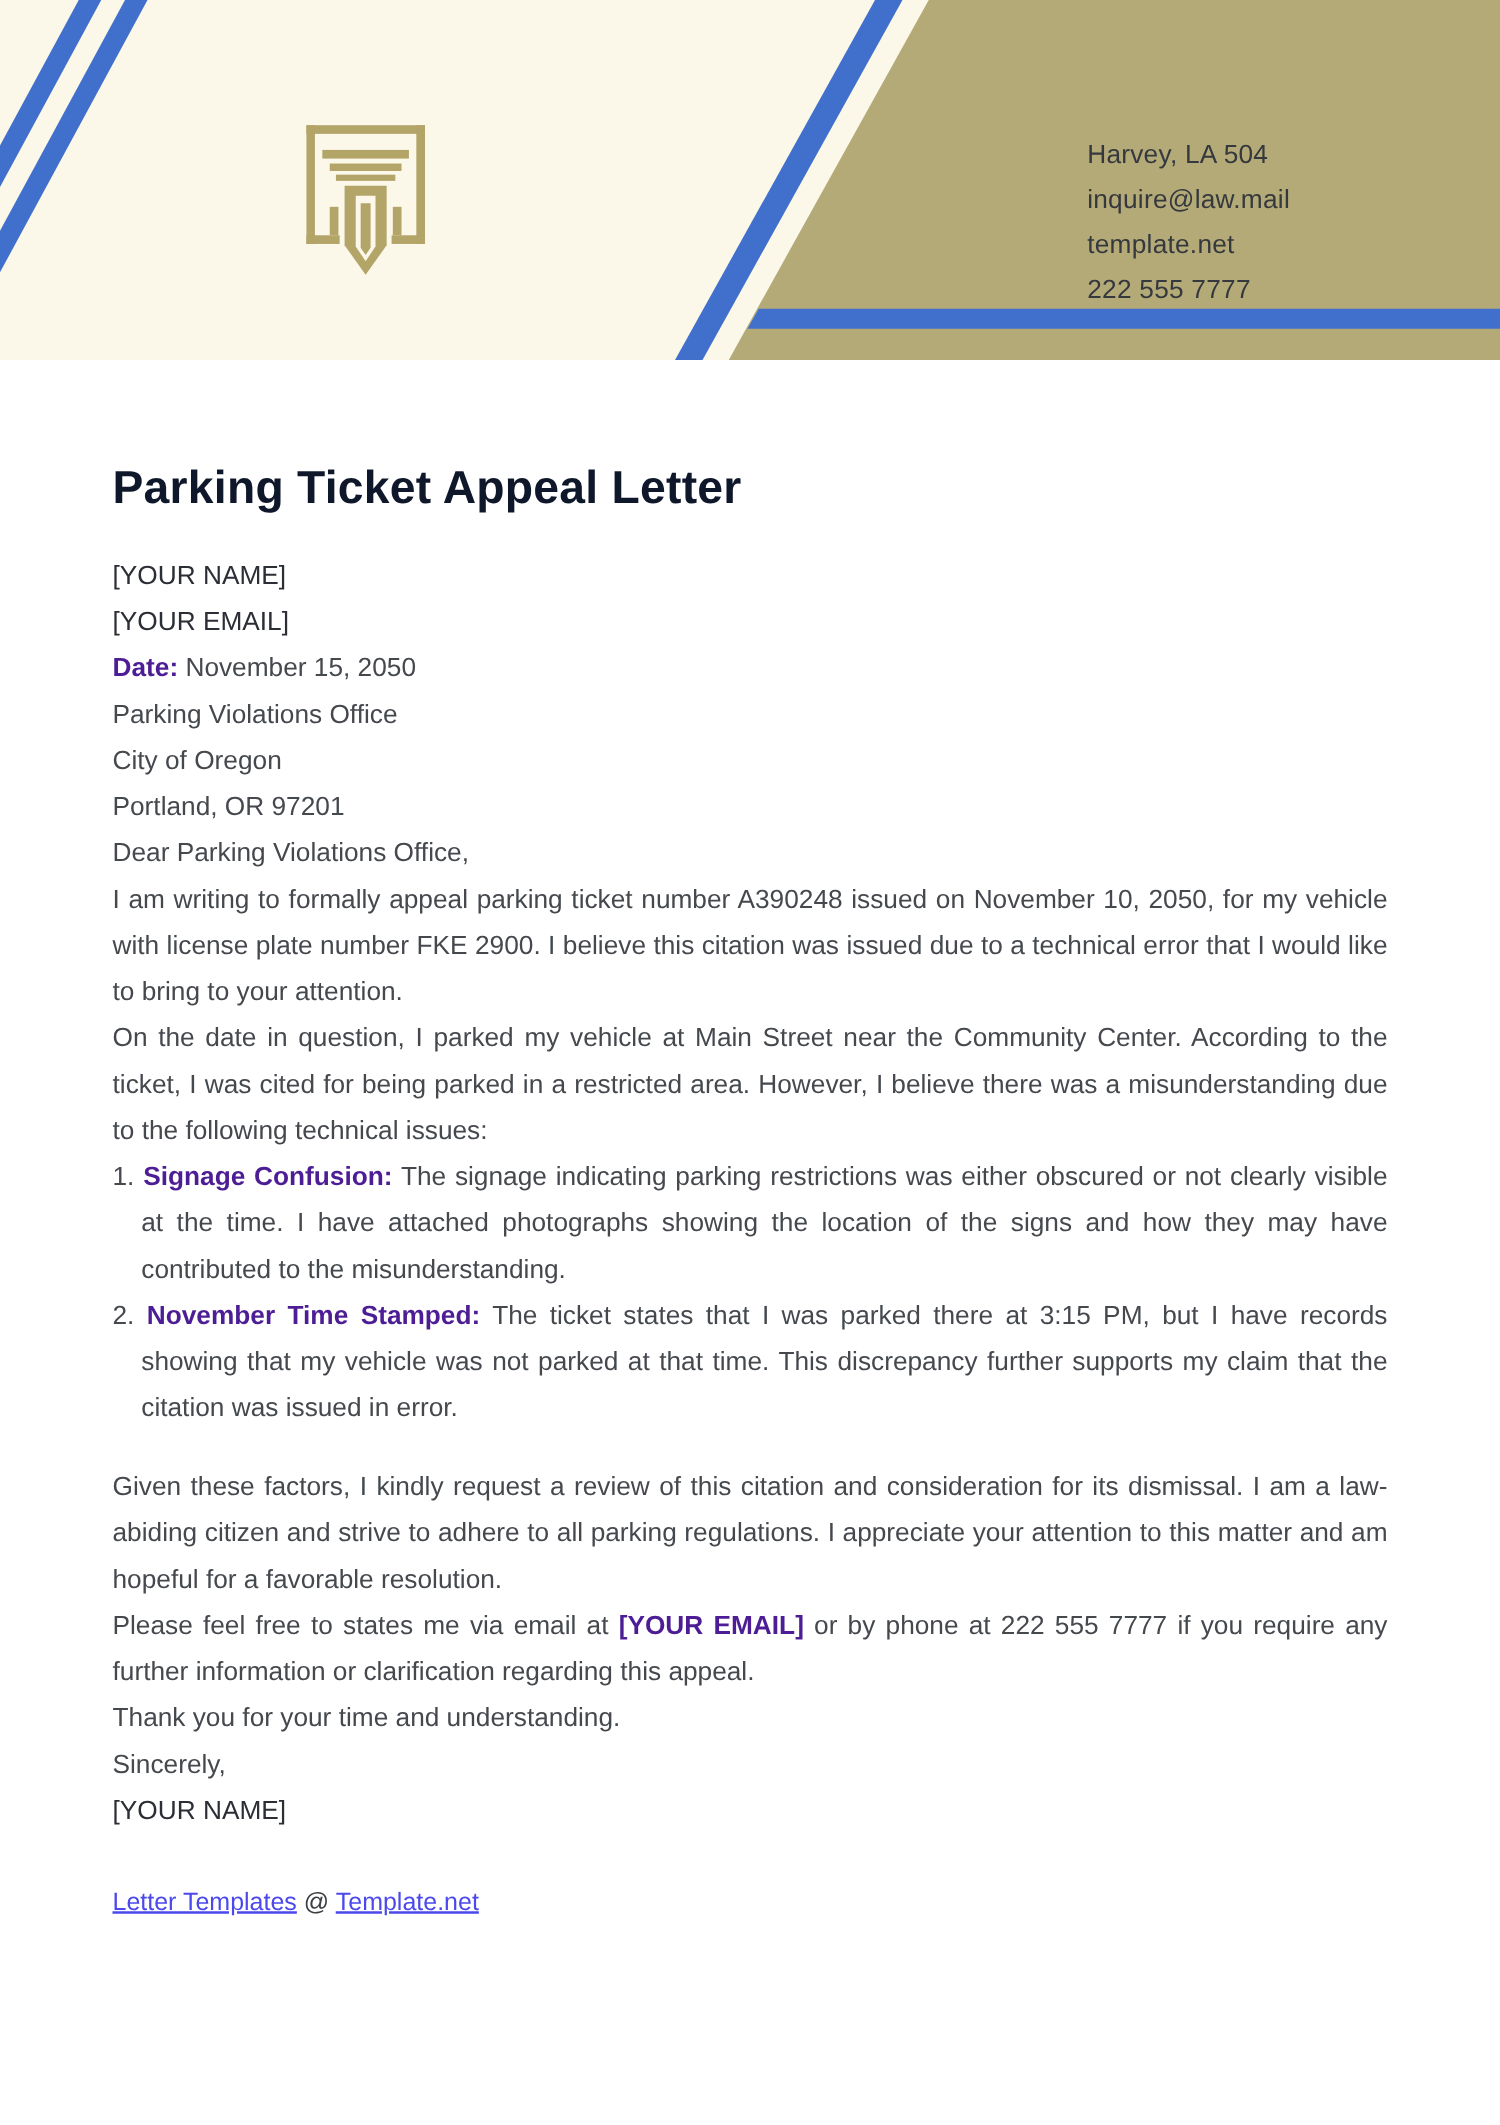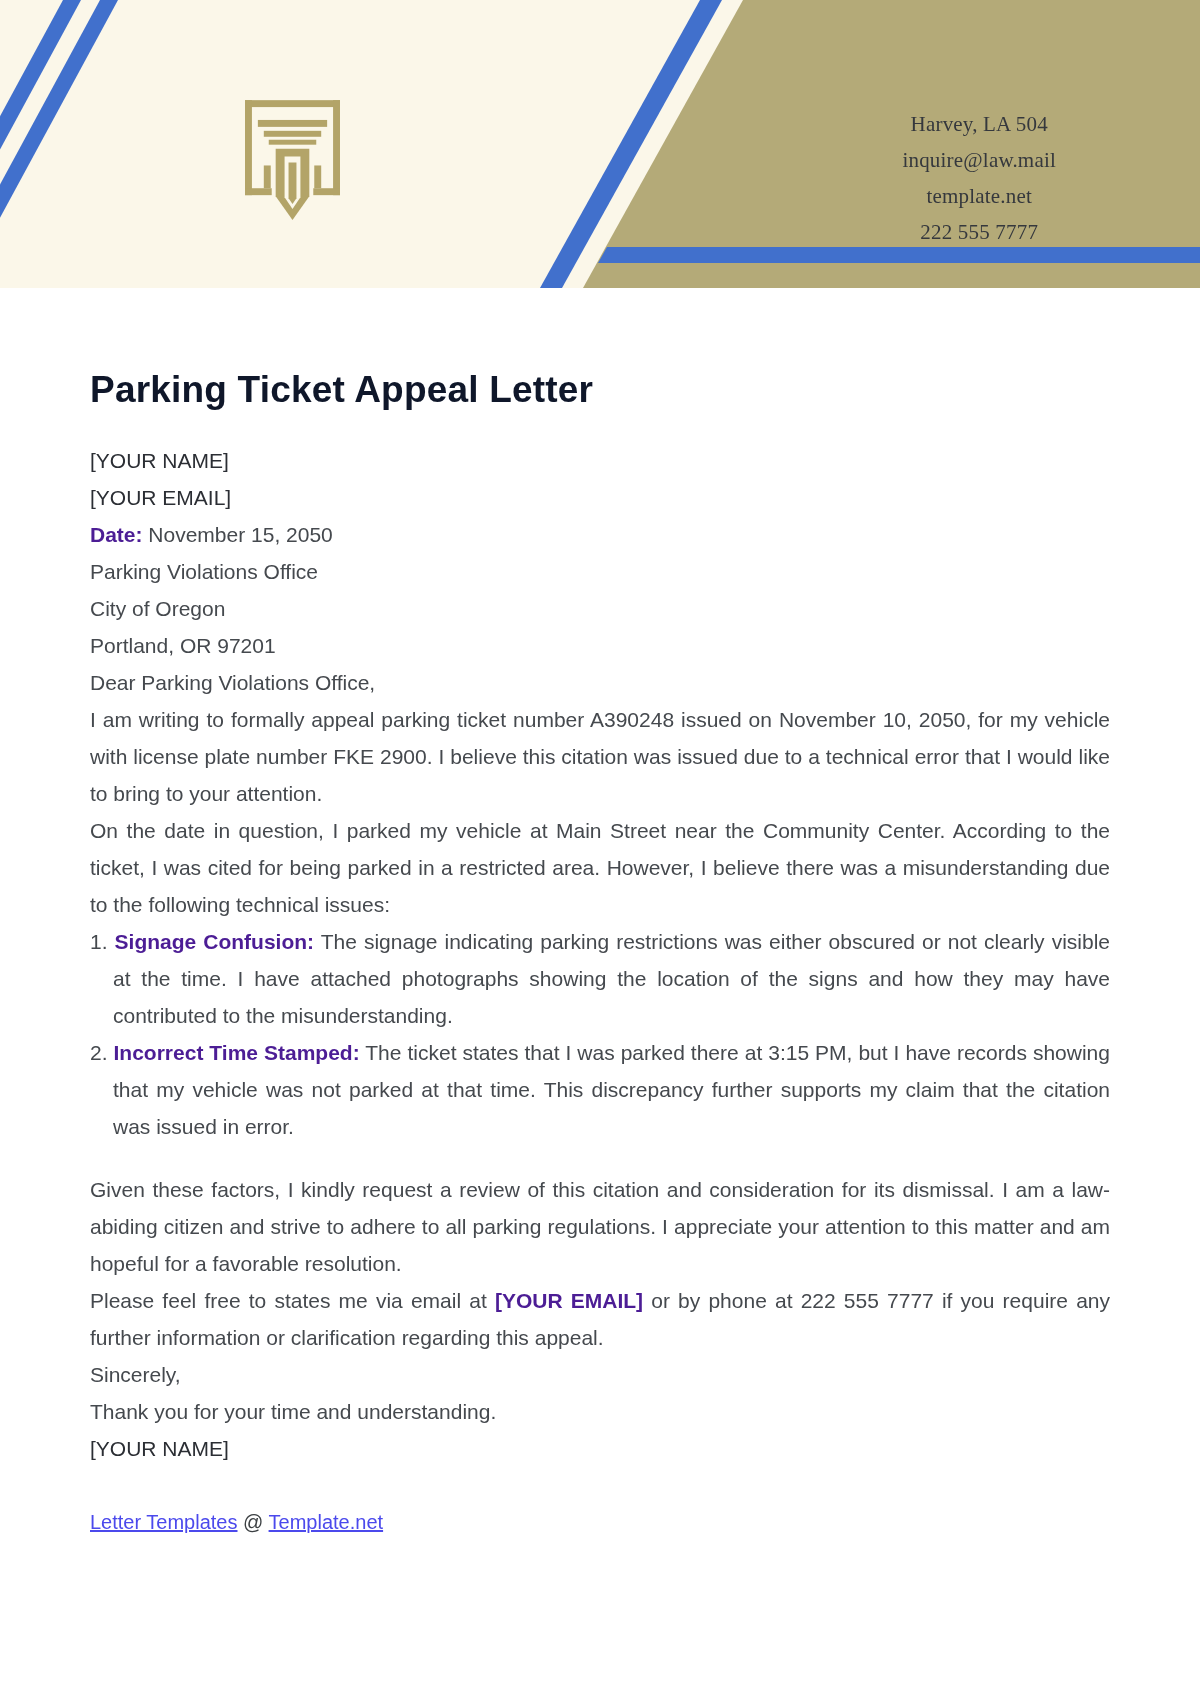--- a/index.html
+++ b/index.html
@@ -24,27 +24,26 @@
     position: absolute;
     left: 245px;
     top: 100px;
     width: 95px;
     height: 125px;
   }
   .logo-wrap svg { display: block; width: 100%; height: 100%; }
   .contact {
     position: absolute;
     top: 106px;
-    right: 144px;
-    text-align: center;
+    right: 168px;
+    text-align: left;
     font-size: 21px;
     line-height: 36px;
     color: #35383d;
     letter-spacing: 0.2px;
-    font-family: Liberation Serif, serif;
   }
 
   
   main {
     padding: 0 90px;
     font-size: 21px;
     line-height: 37px;
     color: #45494e;
   }
   h1.doc-title {
@@ -137,29 +136,29 @@
     <p>City of Oregon</p>
     <p>Portland, OR 97201</p>
 
     <p>Dear Parking Violations Office,</p>
 
     <p class="just">I am writing to formally appeal parking ticket number A390248 issued on November 10, 2050, for my vehicle with license plate number FKE 2900. I believe this citation was issued due to a technical error that I would like to bring to your attention.</p>
     <p class="just">On the date in question, I parked my vehicle at Main Street near the Community Center. According to the ticket, I was cited for being parked in a restricted area. However, I believe there was a misunderstanding due to the following technical issues:</p>
 
     <ol class="reasons">
       <li><span class="num">1.</span> <span class="b">Signage Confusion:</span> <span>The signage indicating parking restrictions was either obscured or not clearly visible at the time. I have attached photographs showing the location of the signs and how they may have contributed to the misunderstanding.</span></li>
-      <li><span class="num">2.</span> <span class="b">Incorrect Time Stamped:</span> <span>The ticket states that I was parked there at 3:15 PM, but I have records showing that my vehicle was not parked at that time. This discrepancy further supports my claim that the citation was issued in error.</span></li>
+      <li><span class="num">2.</span> <span class="b">November Time Stamped:</span> <span>The ticket states that I was parked there at 3:15 PM, but I have records showing that my vehicle was not parked at that time. This discrepancy further supports my claim that the citation was issued in error.</span></li>
     </ol>
 
     <p class="just closing-gap">Given these factors, I kindly request a review of this citation and consideration for its dismissal. I am a law-abiding citizen and strive to adhere to all parking regulations. I appreciate your attention to this matter and am hopeful for a favorable resolution.</p>
 
     <p class="just"><span>Please feel free to states me via email at </span><span class="b">[YOUR EMAIL]</span><span> or by phone at 222 555 7777 if you require any further information or clarification regarding this appeal.</span></p>
 
+    <p>Thank you for your time and understanding.</p>
     <p>Sincerely,</p>
-    <p>Thank you for your time and understanding.</p>
     <p class="b">[YOUR NAME]</p>
 
     <div class="tpl-footer">
       <a href="#">Letter Templates</a>
       <span class="at-sep">@</span>
       <a href="#">Template.net</a>
     </div>
   </main>
 </div>
 

